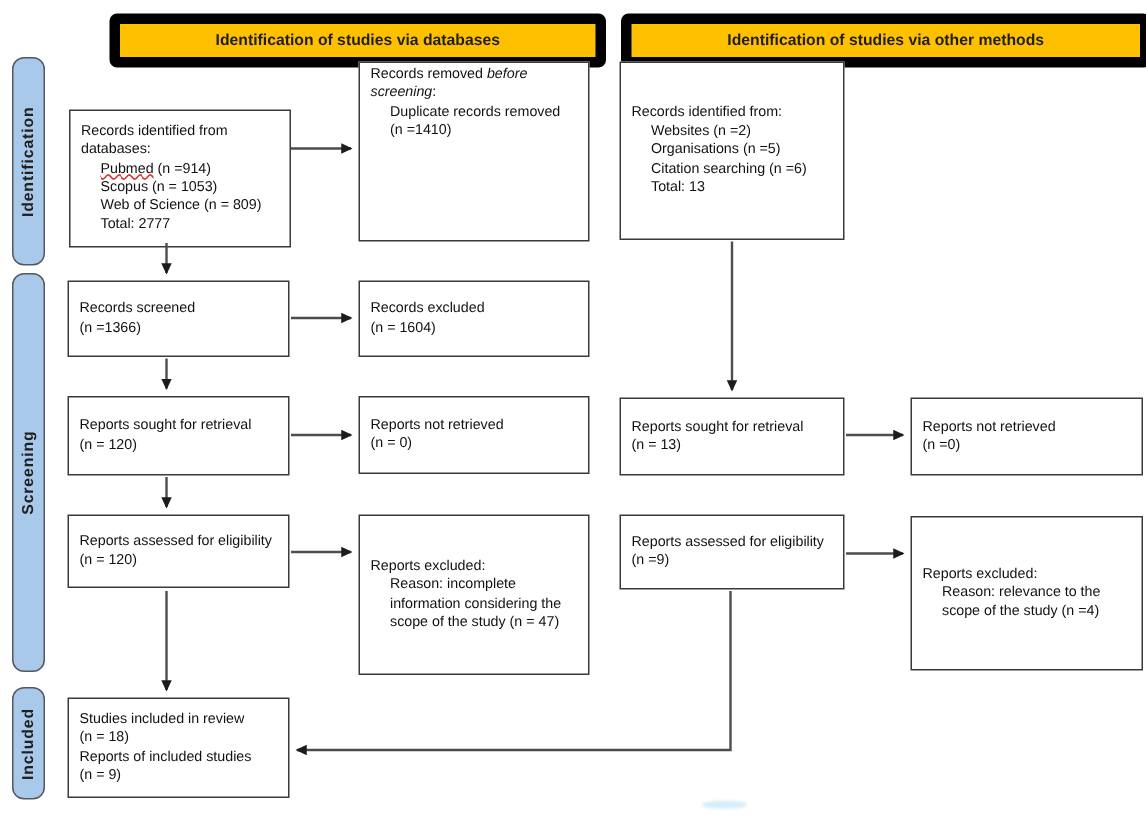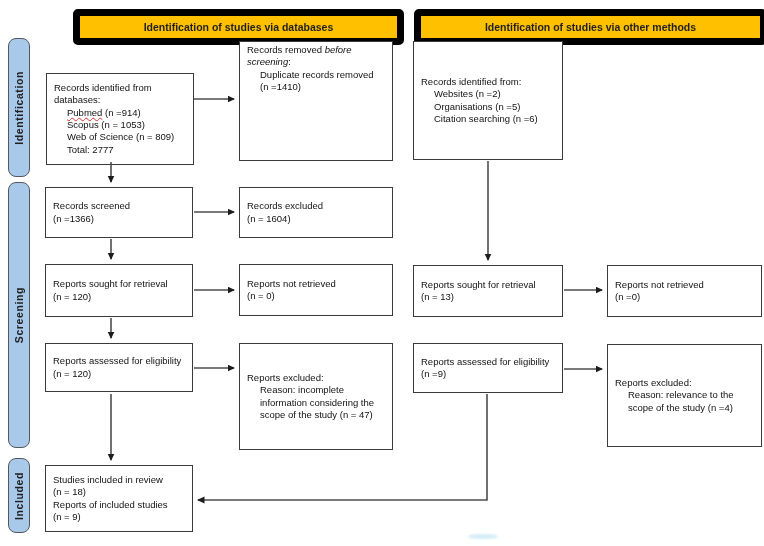--- a/index.html
+++ b/index.html
@@ -113,20 +113,21 @@
       <div class="ln"><span>Reports excluded:</span></div>
       <div class="ln ind"><span>Reason: incomplete</span></div>
       <div class="ln ind"><span>information considering the</span></div>
       <div class="ln ind"><span>scope of the study (n = 47)</span></div>
     </div>
   <div class="bx b9">
       <div class="ln"><span>Records identified from:</span></div>
       <div class="ln ind"><span>Websites (n =2)</span></div>
       <div class="ln ind"><span>Organisations (n =5)</span></div>
       <div class="ln ind"><span>Citation searching (n =6)</span></div>
+      <div class="ln ind"><span>Total: 13</span></div>
     </div>
   <div class="bx b10">
       <div class="ln"><span>Reports sought for retrieval</span></div>
       <div class="ln"><span>(n = 13)</span></div>
     </div>
   <div class="bx b11">
       <div class="ln"><span>Studies included in review</span></div>
       <div class="ln"><span>(n = 18)</span></div>
       <div class="ln"><span>Reports of included studies</span></div>
       <div class="ln"><span>(n = 9)</span></div>

